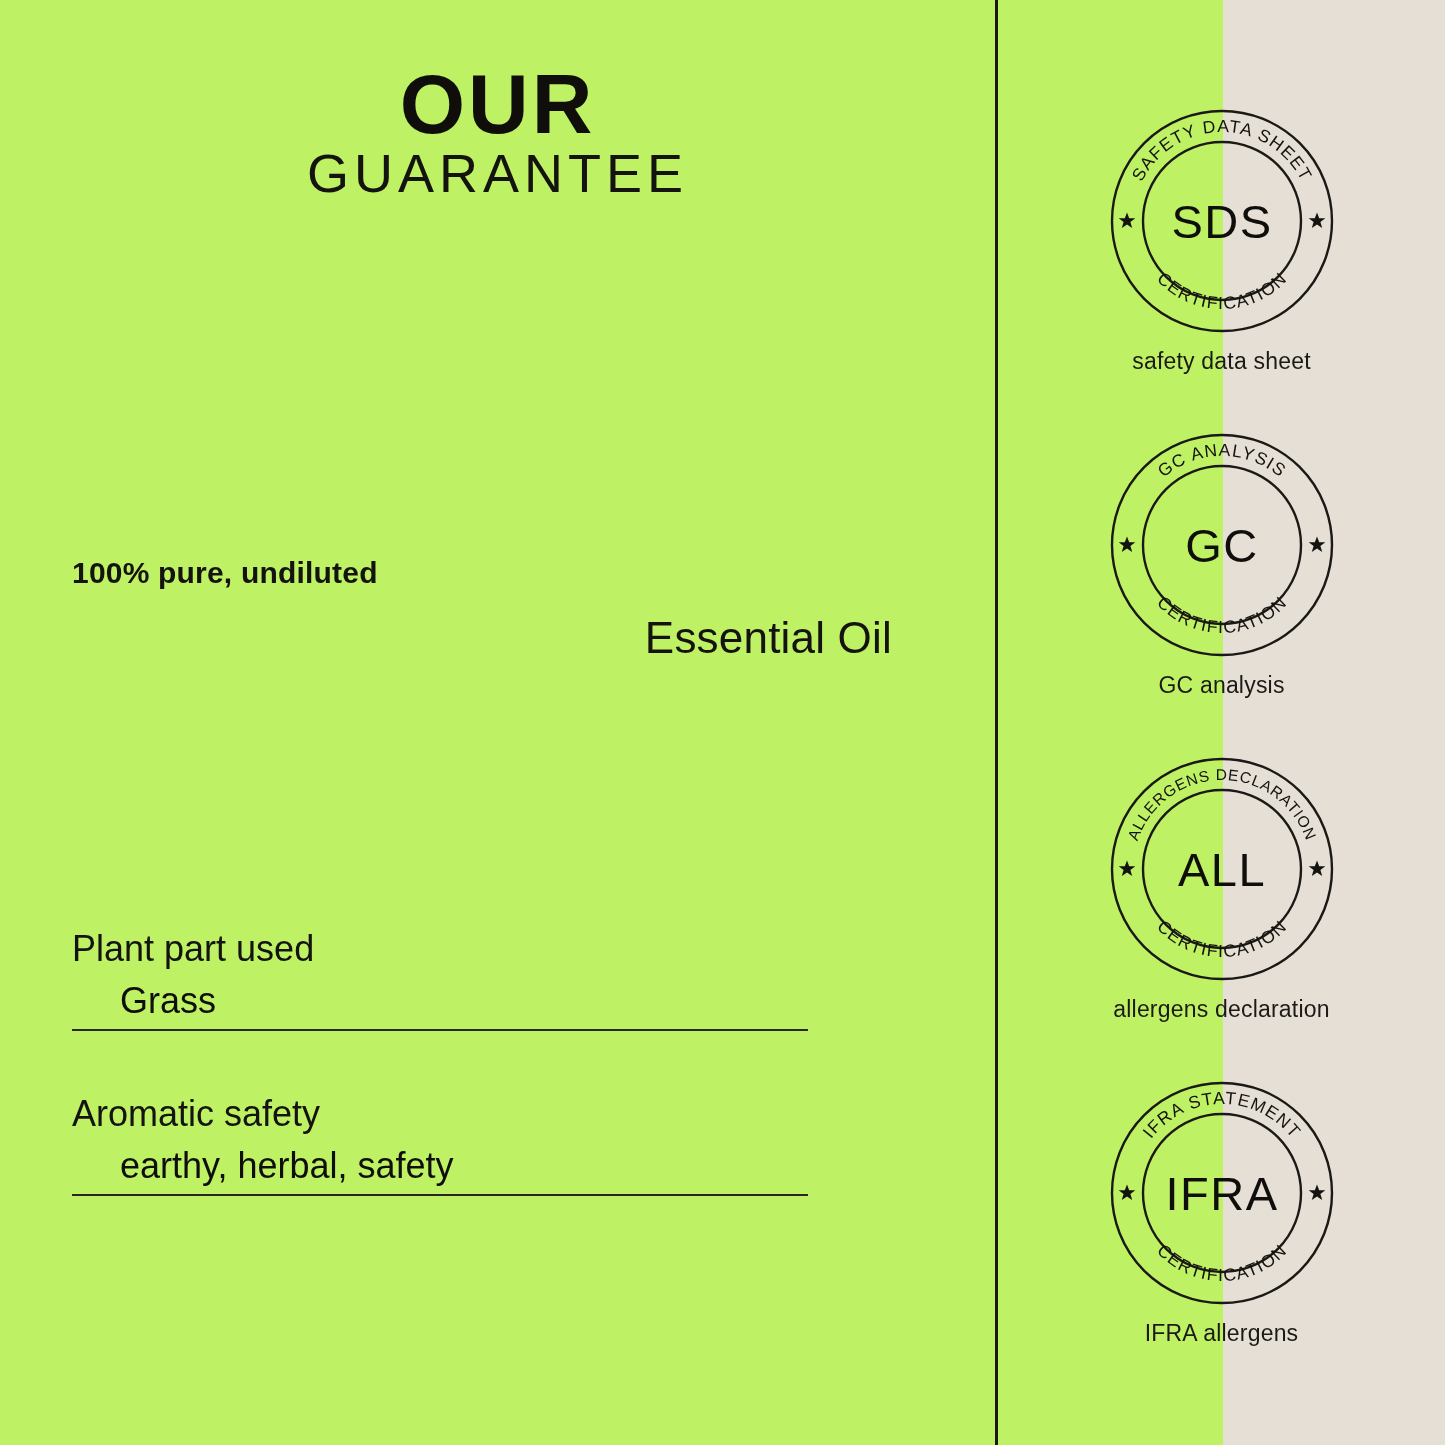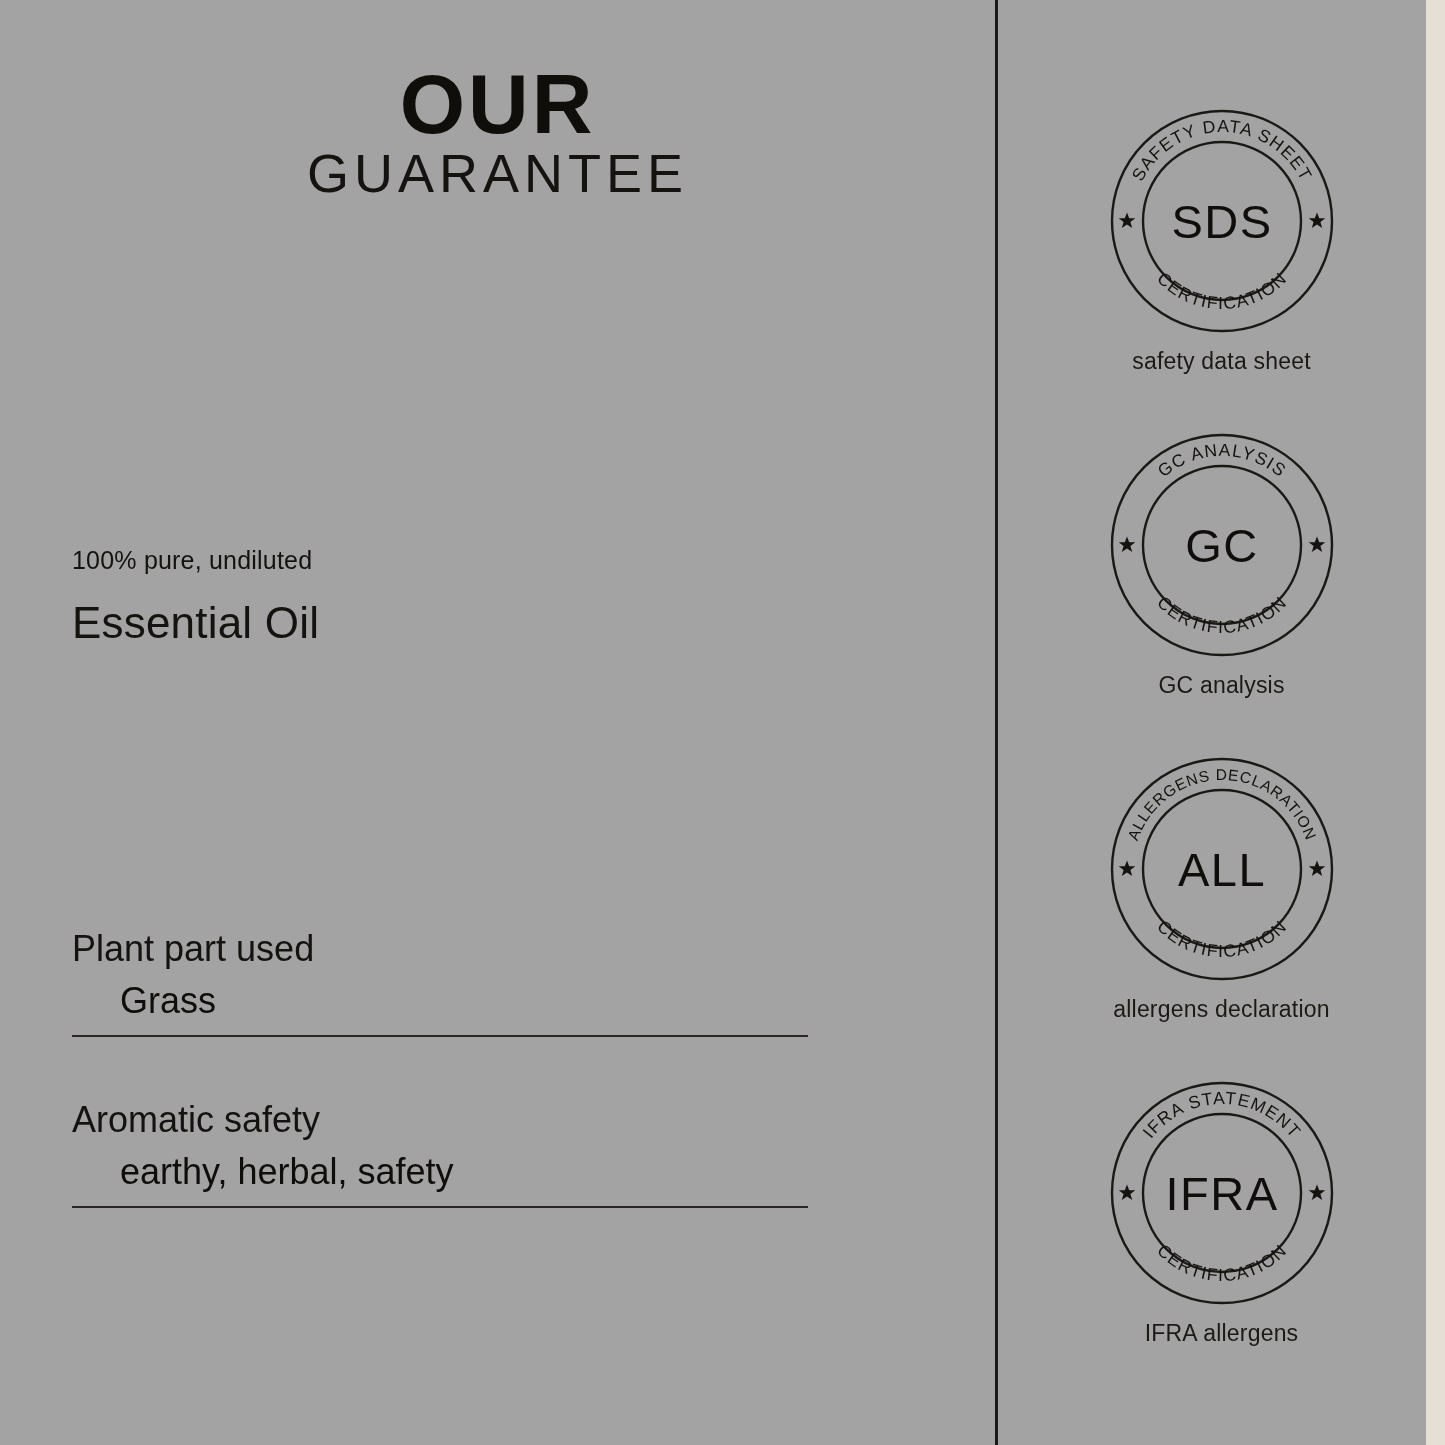--- a/index.html
+++ b/index.html
@@ -11,23 +11,23 @@
     width: 1445px;
     height: 1445px;
     background: #e5dfd6;
     font-family: "Liberation Sans", sans-serif;
     color: #15130f;
     overflow: hidden;
   }
 
   .page {
     position: relative;
-    width: 1426px;
-    height: 1445px;
-    background: #a3a3a3;
+    width: 1223px;
+    height: 1445px;
+    background: #bef264;
   }
 
   
   .divider {
     position: absolute;
     left: 995px;
     top: 0;
     width: 3px;
     height: 1445px;
     background: #1b1915;
@@ -65,51 +65,53 @@
     color: #15130f;
   }
 
   .product-block {
     position: absolute;
     left: 72px;
     top: 548px;
     width: 820px;
   }
   .product-eyebrow {
-    font-size: 25px;
-    font-weight: 400;
+    font-size: 30px;
+    font-weight: 700;
     letter-spacing: 0.2px;
     line-height: 1.0;
     color: #15130f;
+    margin-top: 10px;
   }
   .product-name {
     margin-top: 32px;
     font-size: 73px;
     font-weight: 700;
     letter-spacing: 0.5px;
     line-height: 1.0;
     color: #100e0b;
   }
   .product-type {
     margin-top: 28px;
     font-size: 44px;
     font-weight: 400;
     letter-spacing: 0.2px;
     line-height: 1.0;
     color: #15130f;
+    text-align: right;
   }
 
   .specs {
     position: absolute;
     left: 72px;
     top: 928px;
     width: 736px;
   }
   .spec-row {
-    padding-bottom: 12px;
+    padding-bottom: 6px;
     border-bottom: 2px solid #2a2721;
     margin-bottom: 62px;
   }
   .spec-row:last-child { margin-bottom: 0; }
   .spec-label {
     font-size: 36px;
     font-weight: 400;
     line-height: 1.18;
     color: #15130f;
   }

